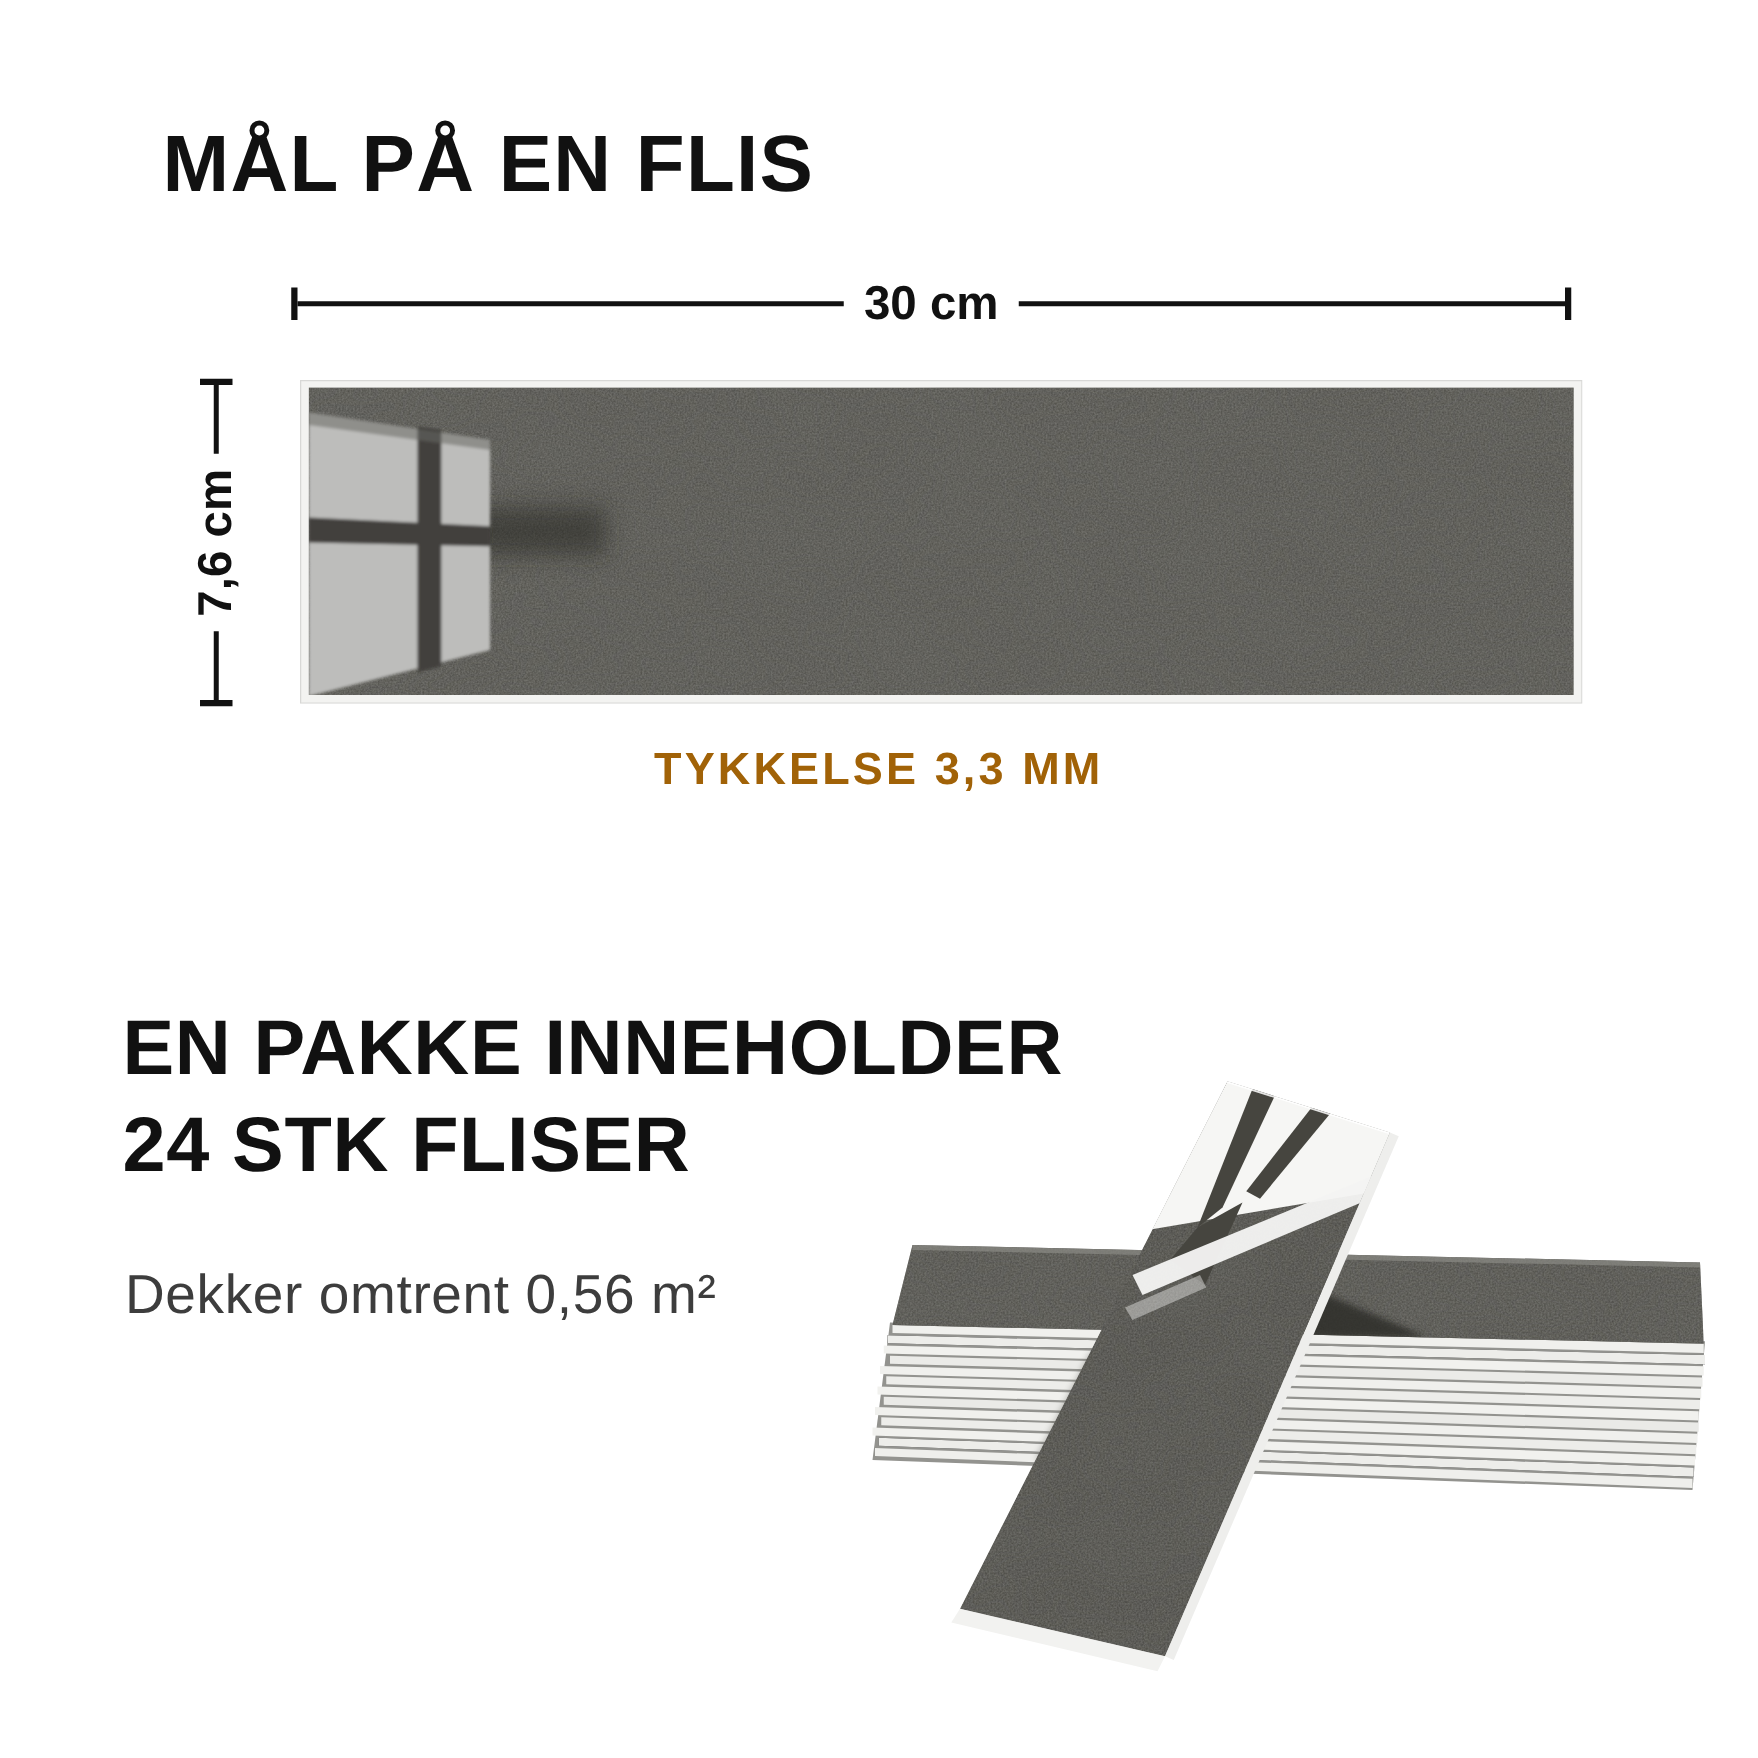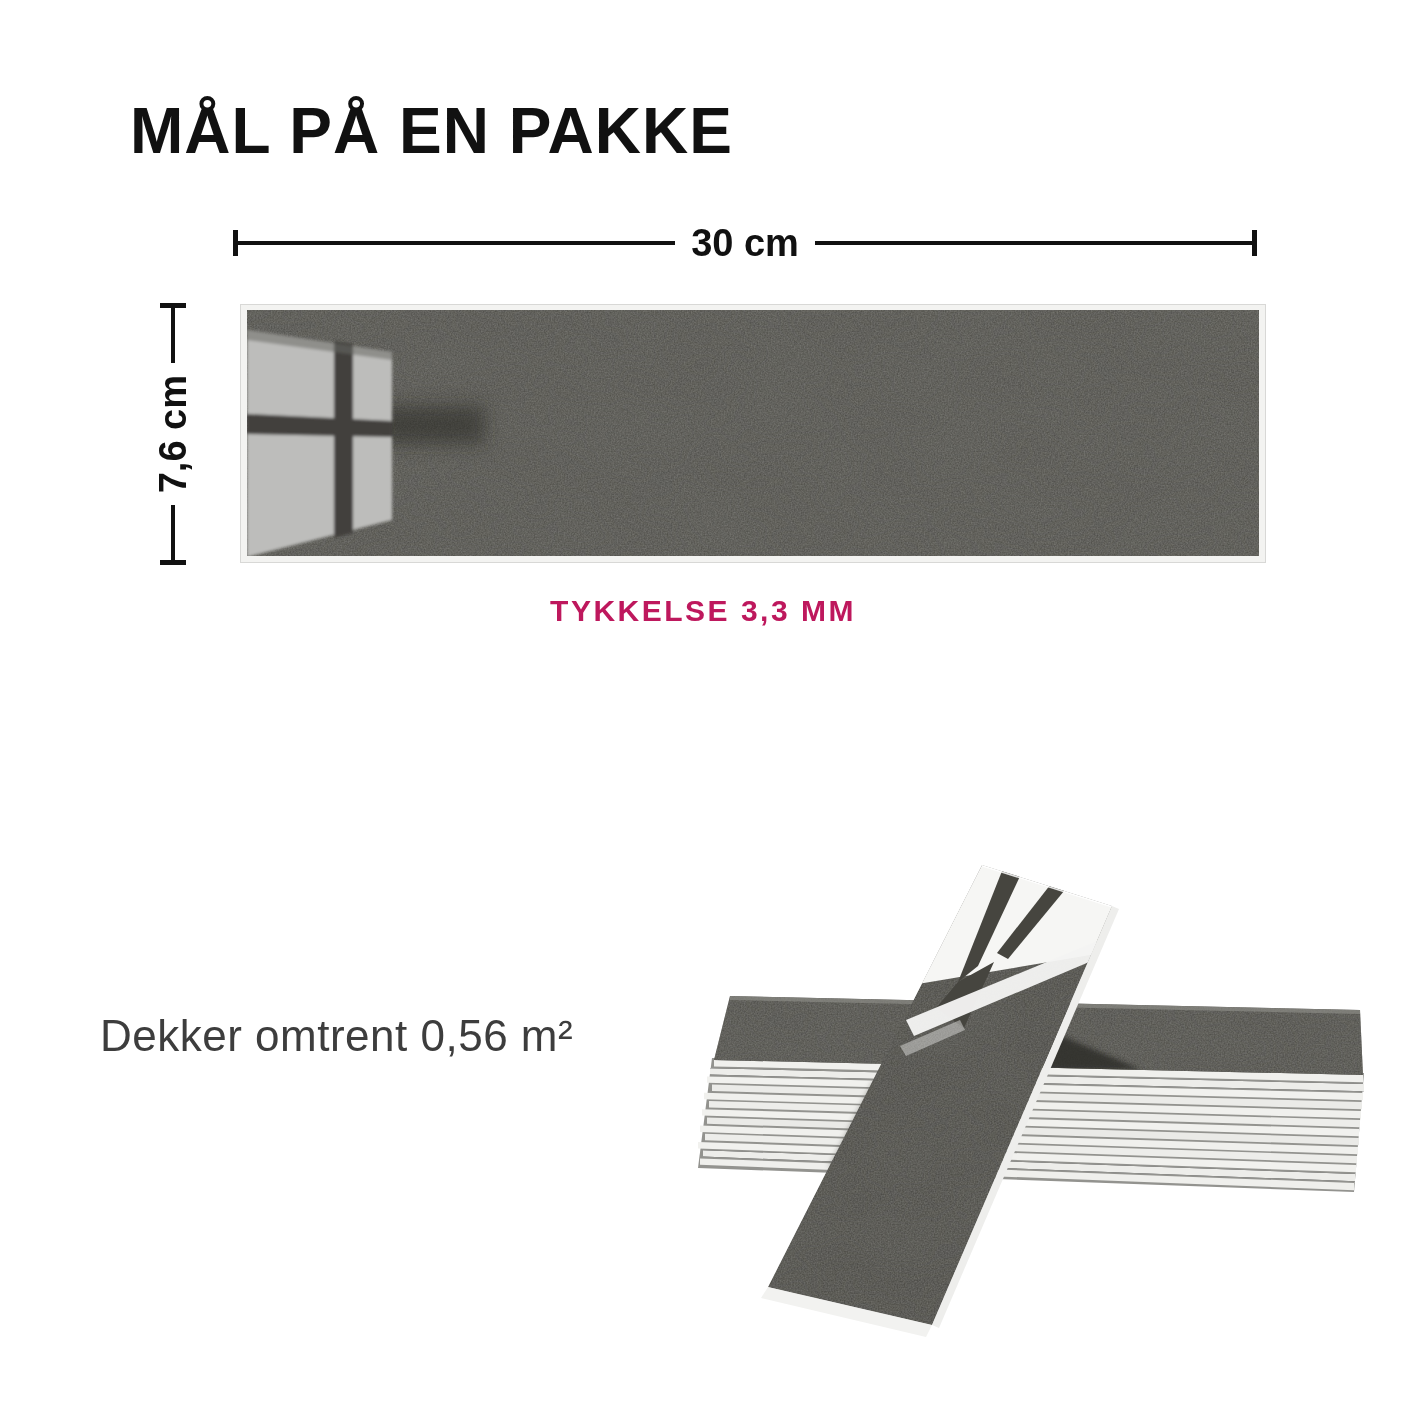--- a/index.html
+++ b/index.html
@@ -30,39 +30,39 @@
   .vdim .cap{height:5px;width:26px;background:var(--ink,#111);}
   .vdim .line{width:4px;flex:1;background:var(--ink,#111);}
   .vdim .lbl{
     margin:12px 0;font-size:38px;font-weight:bold;color:var(--ink,#111);
     white-space:nowrap;line-height:1;
     writing-mode:vertical-rl;transform:rotate(180deg);
   }
   .tile-photo{position:absolute;left:240px;top:304px;width:1026px;height:259px;}
   .thickness{
     position:absolute;left:0;right:0;top:594px;text-align:center;
-    font-size:30px;font-weight:bold;letter-spacing:2.5px;color:#be185d;
+    font-size:36px;font-weight:bold;letter-spacing:2.5px;color:#a16207;
   }
   .h2{
     position:absolute;left:98px;top:800px;
     font-size:62px;font-weight:bold;letter-spacing:0.5px;line-height:1.26;
     color:var(--ink,#111111);
   }
   .coverage{
     position:absolute;left:100px;top:1011px;
     font-size:44px;font-weight:normal;letter-spacing:0.5px;color:#3d3d3d;
   }
   .stack-photo{position:absolute;left:660px;top:860px;width:746px;height:500px;}
 </style>
 </head>
 <body>
 
 <div class="canvas">
 
-  <div class="h1">MÅL PÅ EN PAKKE</div>
+  <div class="h1">MÅL PÅ EN FLIS</div>
 
   <div class="hdim">
     <div class="cap"></div>
     <div class="line"></div>
     <div class="lbl">30 cm</div>
     <div class="line"></div>
     <div class="cap"></div>
   </div>
 
   <div class="vdim">
@@ -108,20 +108,24 @@
           <polygon points="94,37 113,40 113,229 94,234" fill="#42413d"></polygon>
           <polygon points="7,110 152,117 152,133 7,130" fill="#42413d"></polygon>
           <polygon points="7,26 152,48 152,56 7,36" fill="#6a6965" opacity="0.55"></polygon>
         </g>
       </g>
     </g>
   </svg>
 
   <div class="thickness">TYKKELSE 3,3 MM</div>
 
+  <div class="h2">
+    <div>EN PAKKE INNEHOLDER</div>
+    <div>24 STK FLISER</div>
+  </div>
 
   <div class="coverage">Dekker omtrent 0,56 m²</div>
 
   <svg class="stack-photo" viewBox="0 0 746 500" xmlns="http://www.w3.org/2000/svg">
     <defs>
       <filter id="grainB" x="0" y="0" width="100%" height="100%">
         <feTurbulence type="fractalNoise" baseFrequency="0.7" numOctaves="2" seed="7"></feTurbulence>
         <feColorMatrix type="matrix" values="0 0 0 0 0.78  0 0 0 0 0.78  0 0 0 0 0.75  0 0 0 0.28 0"></feColorMatrix>
       </filter>
       <filter id="blotchB" x="-5%" y="-5%" width="110%" height="110%">

